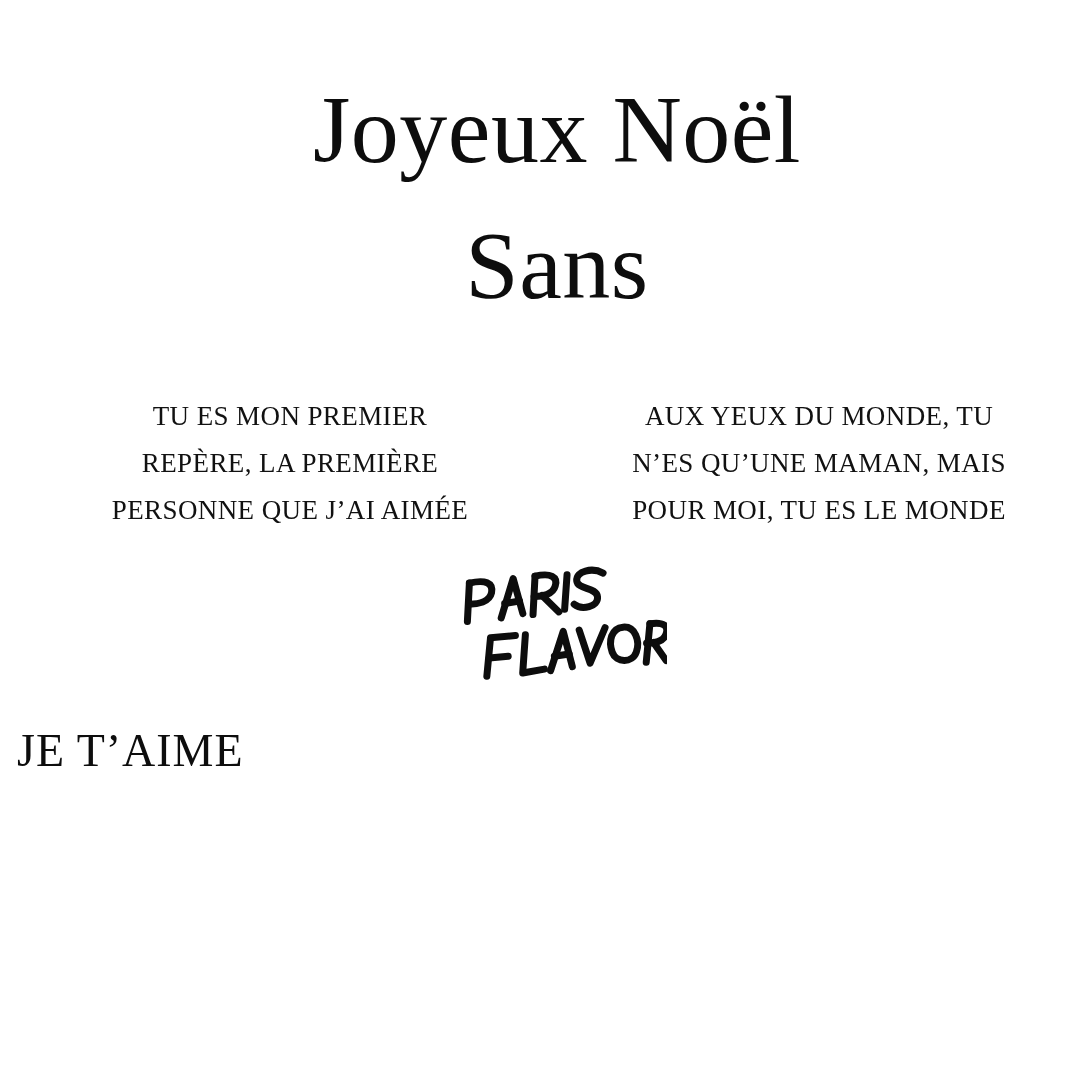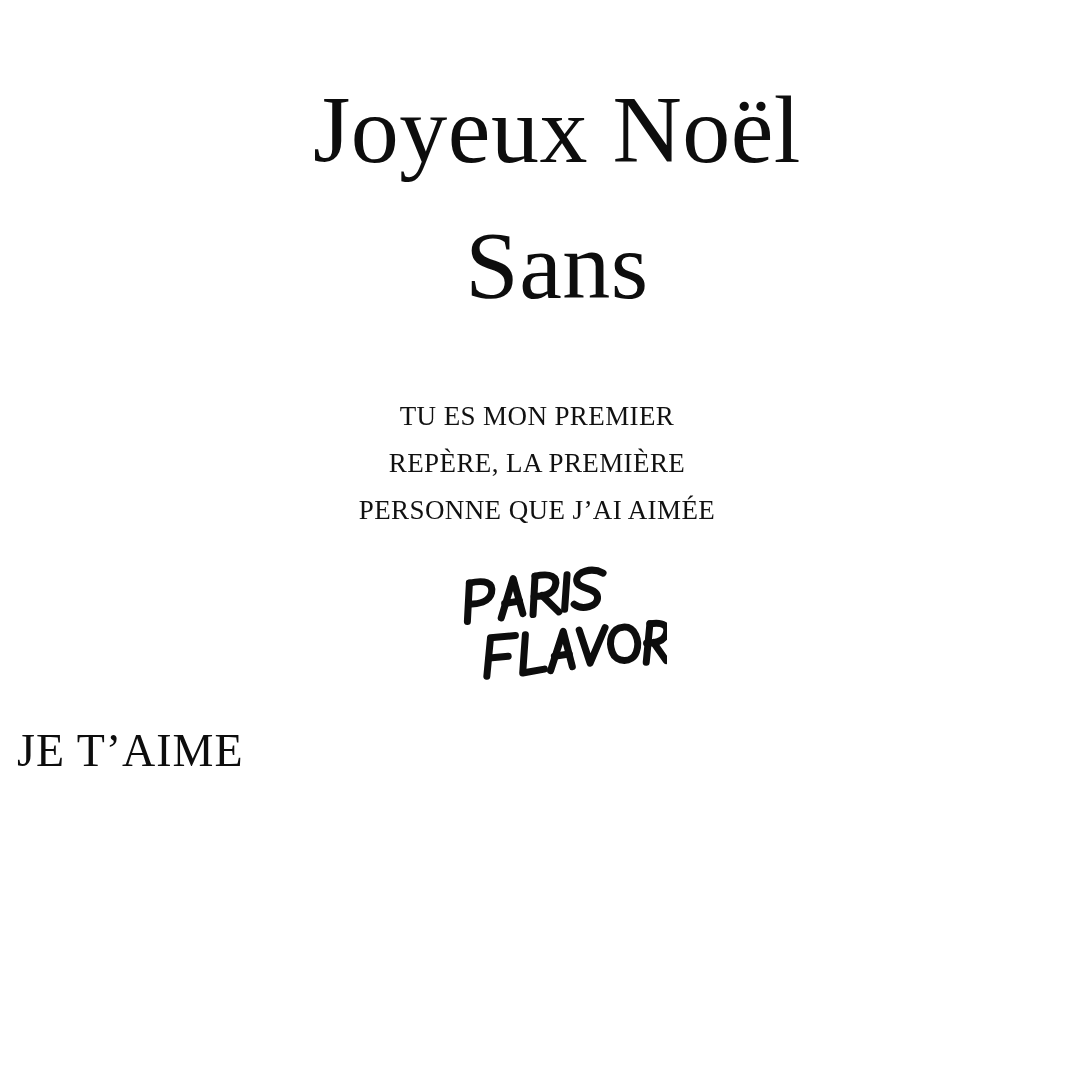--- a/index.html
+++ b/index.html
@@ -98,20 +98,21 @@
 
 <div class="card">
 
   <div class="title">
     <span class="line">Joyeux Noël</span>
     <span class="line">Sans</span>
   </div>
 
   <div class="columns">
     <div class="col left">Tu es mon premier repère, la première personne que j’ai aimée</div>
+    <div class="col right">Aux yeux du monde, tu n’es qu’une maman, mais pour moi, tu es le monde</div>
   </div>
 
   <div class="brand">
     <svg width="220" height="120" viewBox="0 0 220 120" xmlns="http://www.w3.org/2000/svg" aria-hidden="true">
       <g fill="none" stroke="#0d0d0d" stroke-width="7" stroke-linecap="round" stroke-linejoin="round">
 
         <g transform="rotate(-6 110 34)">
 
           <path d="M18 52 L24 14"></path>
           <path d="M24 14 C40 12, 48 16, 45 26 C42 35, 30 36, 21 35"></path>

